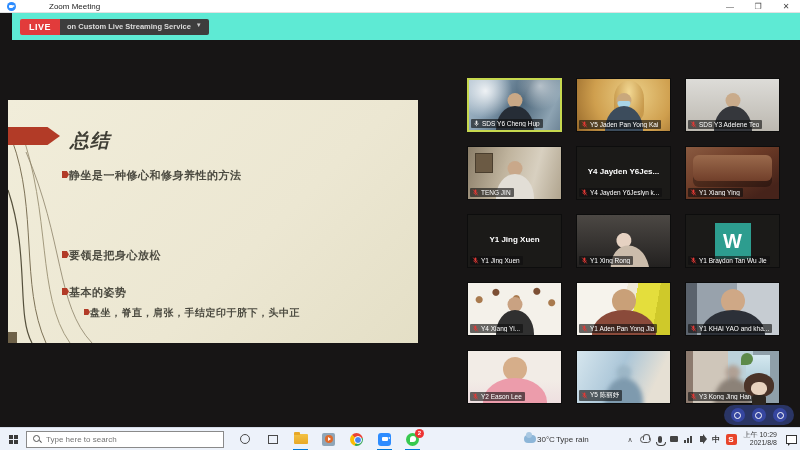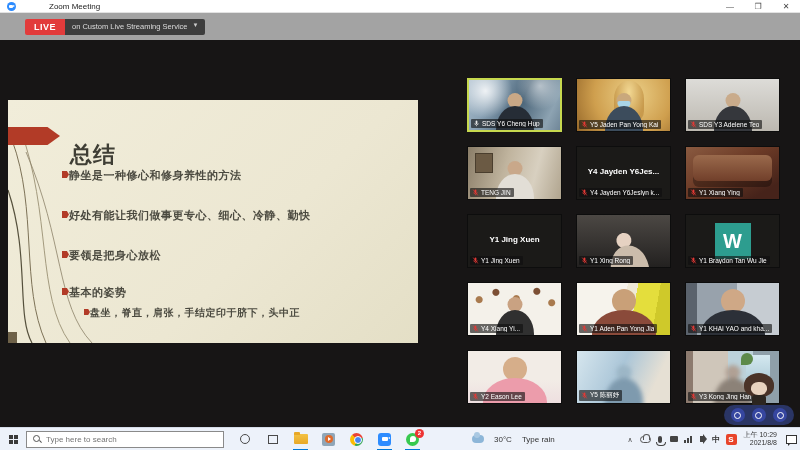--- a/index.html
+++ b/index.html
@@ -10,33 +10,33 @@
   
   .titlebar{position:absolute;top:0;left:0;right:0;height:13px;background:#ffffff;display:flex;align-items:center;border-bottom:1px solid #e2e2e2;gap:28px;}
   .app-icon{width:9px;height:9px;border-radius:50%;background:#2d8cff;margin:0 5px 0 7px;position:relative;}
   .app-icon::before{content:'';position:absolute;left:2px;top:3px;width:3.5px;height:3px;background:#fff;border-radius:1px;}
   .app-icon::after{content:'';position:absolute;left:5.5px;top:3px;border-left:2px solid #fff;border-top:1.5px solid transparent;border-bottom:1.5px solid transparent;}
   .title-text{font-size:8px;color:#222;}
   .win-controls{margin-left:auto;display:flex;height:100%;}
   .win-btn{width:28px;height:100%;display:flex;align-items:center;justify-content:center;font-size:8px;color:#444;cursor:default;}
 
   
-  .livebar{position:absolute;top:13px;left:0;right:0;height:27px;background:#a3a3a3;display:flex;align-items:center;padding-left:25px;}
+  .livebar{position:absolute;top:13px;left:12px;right:0;height:27px;background:#5eead4;display:flex;align-items:center;padding-left:8px;}
   .live-badge{background:#e23b3b;color:#fff;font-weight:bold;font-size:9px;padding:3px 9px;border-radius:2px 0 0 2px;letter-spacing:.5px;}
-  .live-stream-btn{background:#3d3d3d;color:#dcdcdc;font-size:7.5px;padding:3.5px 7px;border-radius:0 2px 2px 0;display:flex;align-items:flex-start;gap:5px;}
+  .live-stream-btn{background:#3d3d3d;color:#dcdcdc;font-size:7.5px;padding:3.5px 7px;border-radius:0 2px 2px 0;display:flex;align-items:flex-start;gap:5px;font-weight:bold;}
   .live-caret{font-size:6px;color:#ccc;}
 
   
   .client{position:absolute;top:40px;left:0;right:0;bottom:23px;background:#171515;overflow:hidden;}
 
   
   .slide{position:absolute;left:8px;top:60px;width:410px;height:243px;background:linear-gradient(135deg,#f1edda 0%,#ece7d2 60%,#e4dfc6 100%);overflow:hidden;}
   .slide-deco{position:absolute;left:0;top:0;height:100%;width:120px;}
   .slide-arrow{position:absolute;left:0;top:27px;width:52px;height:18px;background:#b23b27;clip-path:polygon(0 0,76% 0,100% 50%,76% 100%,0 100%);}
-  .slide-title{position:absolute;left:62px;top:40px;font-size:22px;font-weight:bold;color:#3f3e35;letter-spacing:1px;}
+  .slide-title{position:absolute;left:62px;top:28px;font-size:19px;font-weight:bold;color:#3f3e35;letter-spacing:1px;font-style:italic;}
   .bullet-row{position:absolute;left:54px;display:flex;align-items:flex-start;}
   .bullet-sq{flex:0 0 auto;width:7px;height:7px;margin-top:3px;background:#b23b27;clip-path:polygon(0 0,70% 0,100% 50%,70% 100%,0 100%);}
   .bullet-text{font-size:11px;color:#4b4a40;font-weight:bold;letter-spacing:.5px;}
   .sub-row{position:absolute;left:76px;display:flex;align-items:flex-start;gap:0;}
   .sub-row .bullet-sq{width:6px;height:6px;margin-top:3px;}
   .sub-row .bullet-text{font-size:10px;}
 
   
   .grid{position:absolute;left:467px;top:38px;width:293px;display:grid;grid-template-columns:repeat(3,95px);grid-auto-rows:54px;gap:14px;}
   .tile{position:relative;background:#222;overflow:hidden;border:1px solid #0d0d0d;}
@@ -113,21 +113,21 @@
   .media i{width:8px;height:8px;border-radius:50%;background:#e06a2b;position:relative;}
   .media i::after{content:'';position:absolute;left:3px;top:2px;border-left:3px solid #fff;border-top:2px solid transparent;border-bottom:2px solid transparent;}
   .chrome{position:relative;width:13px;height:13px;border-radius:50%;background:conic-gradient(from -45deg,#ea4335 0 33%,#34a853 33% 66%,#fbbc05 66% 100%);}
   .chrome::after{content:'';position:absolute;left:3.5px;top:3.5px;width:6px;height:6px;border-radius:50%;background:#4285f4;border:1px solid #fff;}
   .zoomic{width:13px;height:13px;background:#2d8cff;border-radius:3px;display:flex;align-items:center;justify-content:center;}
   .zoomic i{position:relative;width:6px;height:4.5px;background:#fff;border-radius:1px;display:block;}
   .zoomic i::after{content:'';position:absolute;right:-2.5px;top:.5px;border-right:2.5px solid #fff;border-top:1.75px solid transparent;border-bottom:1.75px solid transparent;}
   .chatapp{position:relative;width:13px;height:13px;border-radius:50%;background:#37c94f;}
   .chatapp::before{content:'';position:absolute;left:3.5px;top:3.5px;width:6px;height:6px;border-radius:50% 50% 50% 0;background:#fff;}
   .badge{position:absolute;right:-4px;top:-3px;min-width:9px;height:9px;border-radius:50%;background:#e33;color:#fff;font-size:6px;display:flex;align-items:center;justify-content:center;font-weight:bold;}
-  .weather{display:flex;align-items:center;gap:10px;margin-left:52px;}
+  .weather{display:flex;align-items:center;gap:1px;margin-left:104px;}
   .wcloud{position:relative;width:12px;height:8px;background:#8db6d8;border-radius:5px;}
   .wcloud::before{content:'';position:absolute;left:2px;top:-3px;width:6px;height:6px;border-radius:50%;background:#a9c8e2;}
   .wtext{font-size:8px;color:#333;}
   .tray{margin-left:auto;display:flex;align-items:center;gap:5px;padding-right:3px;}
   .tr{font-size:8px;color:#444;display:flex;align-items:center;justify-content:center;min-width:9px;height:12px;}
   .chev{font-size:7px;transform:translateY(1px);}
   .cloudg{position:relative;width:11px;height:7px;border:1px solid #555;border-radius:4px;background:#edf2fa;}
   .cloudg::before{content:'';position:absolute;left:2px;top:-3px;width:5px;height:5px;border:1px solid #555;border-bottom:none;border-radius:50% 50% 0 0;background:#edf2fa;}
   .micg{width:4px;height:7px;background:#444;border-radius:2px;position:relative;}
   .micg::after{content:'';position:absolute;left:-2px;bottom:-3px;width:8px;height:3px;border:1px solid #444;border-top:none;border-radius:0 0 4px 4px;}
@@ -175,24 +175,20 @@
         <path d="M18,52 C 56,140 48,205 84,243" stroke="#8c8268" stroke-width="0.8" fill="none"></path>
         <path d="M0,90 C 22,155 8,215 24,243" stroke="#55503c" stroke-width="1.2" fill="none"></path>
         <rect x="0" y="232" width="9" height="11" fill="#6e6148"></rect>
       </svg>
       <div class="slide-arrow"></div>
       <div class="slide-title">总结</div>
       <div class="bullet-row" style="top:68px">
         <span class="bullet-sq"></span>
         <span class="bullet-text">静坐是一种修心和修身养性的方法</span>
       </div>
-      <div class="bullet-row" style="top:108px">
-        <span class="bullet-sq"></span>
-        <span class="bullet-text">好处有能让我们做事更专心、细心、冷静、勤快</span>
-      </div>
       <div class="bullet-row" style="top:148px">
         <span class="bullet-sq"></span>
         <span class="bullet-text">要领是把身心放松</span>
       </div>
       <div class="bullet-row" style="top:185px">
         <span class="bullet-sq"></span>
         <span class="bullet-text">基本的姿势</span>
       </div>
       <div class="sub-row" style="top:206px">
         <span class="bullet-sq"></span>

